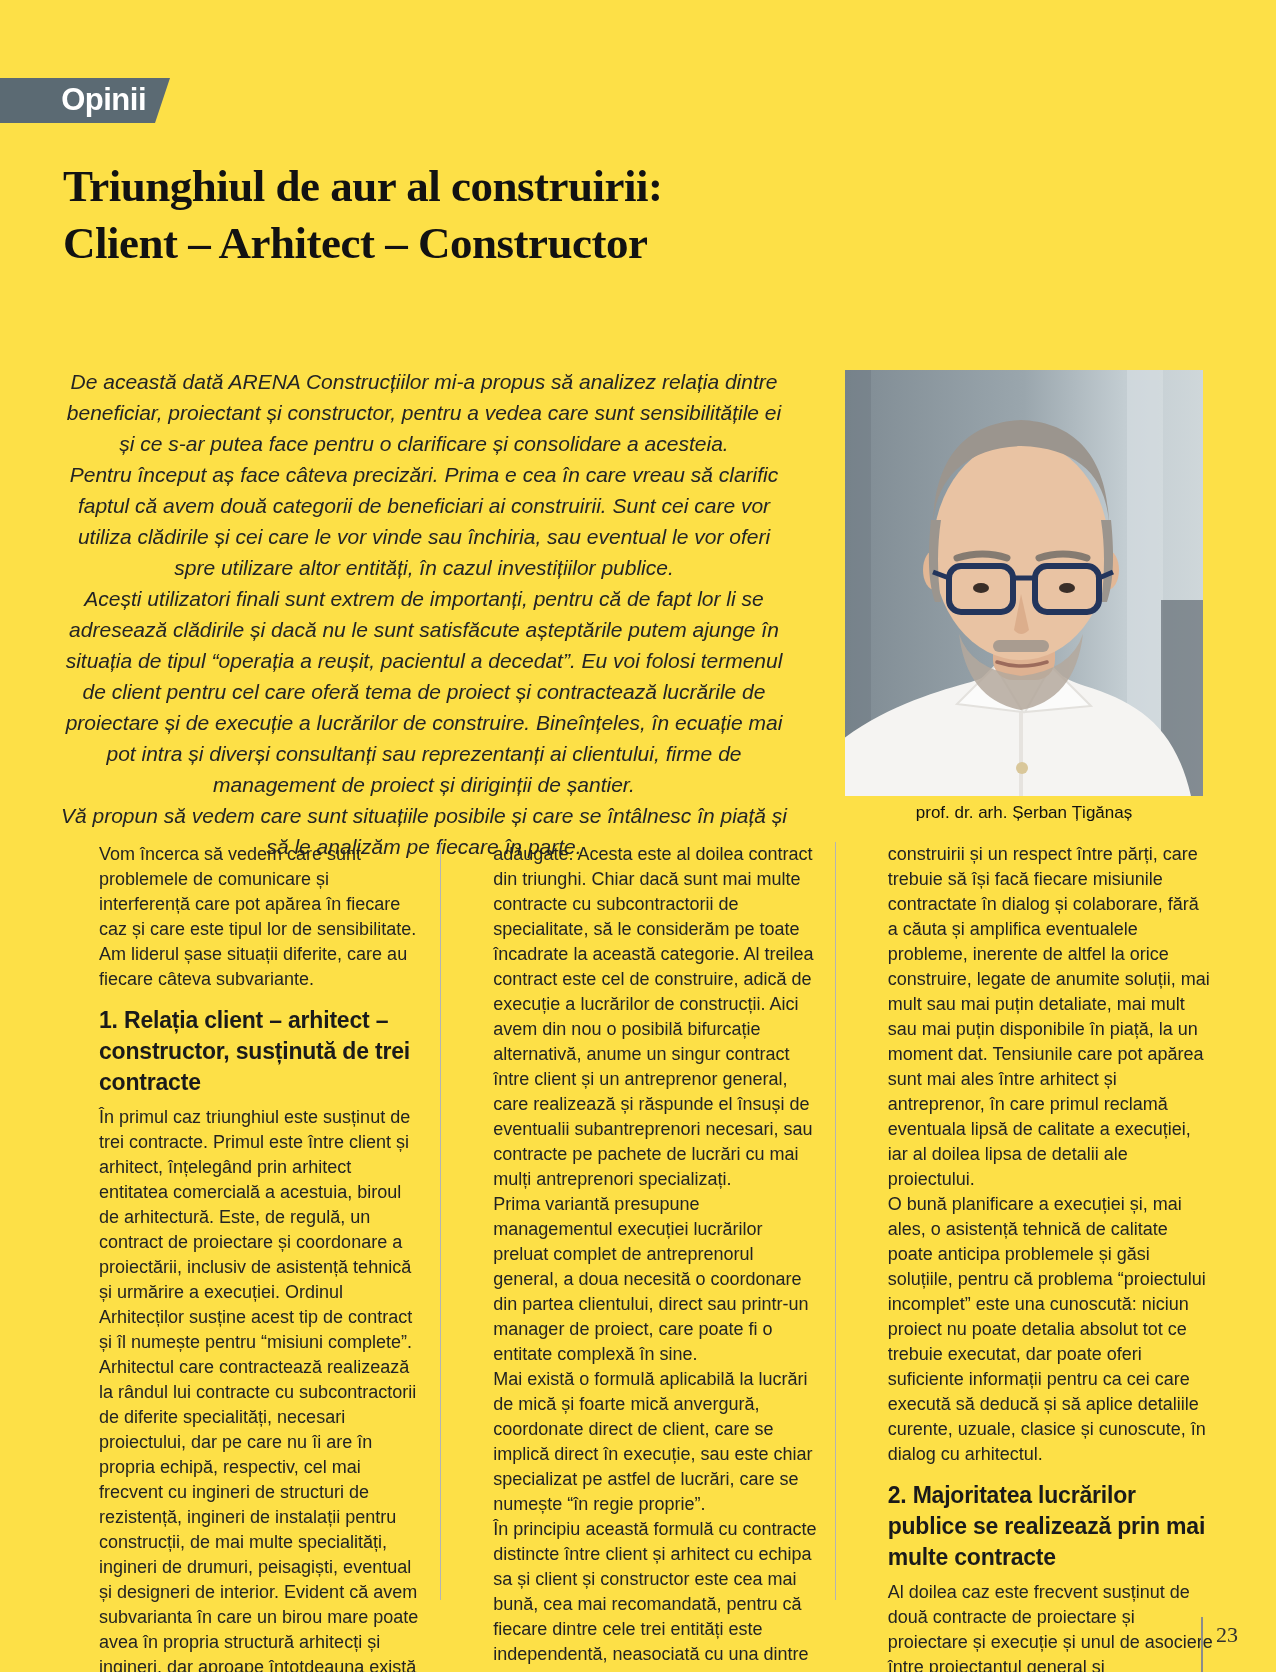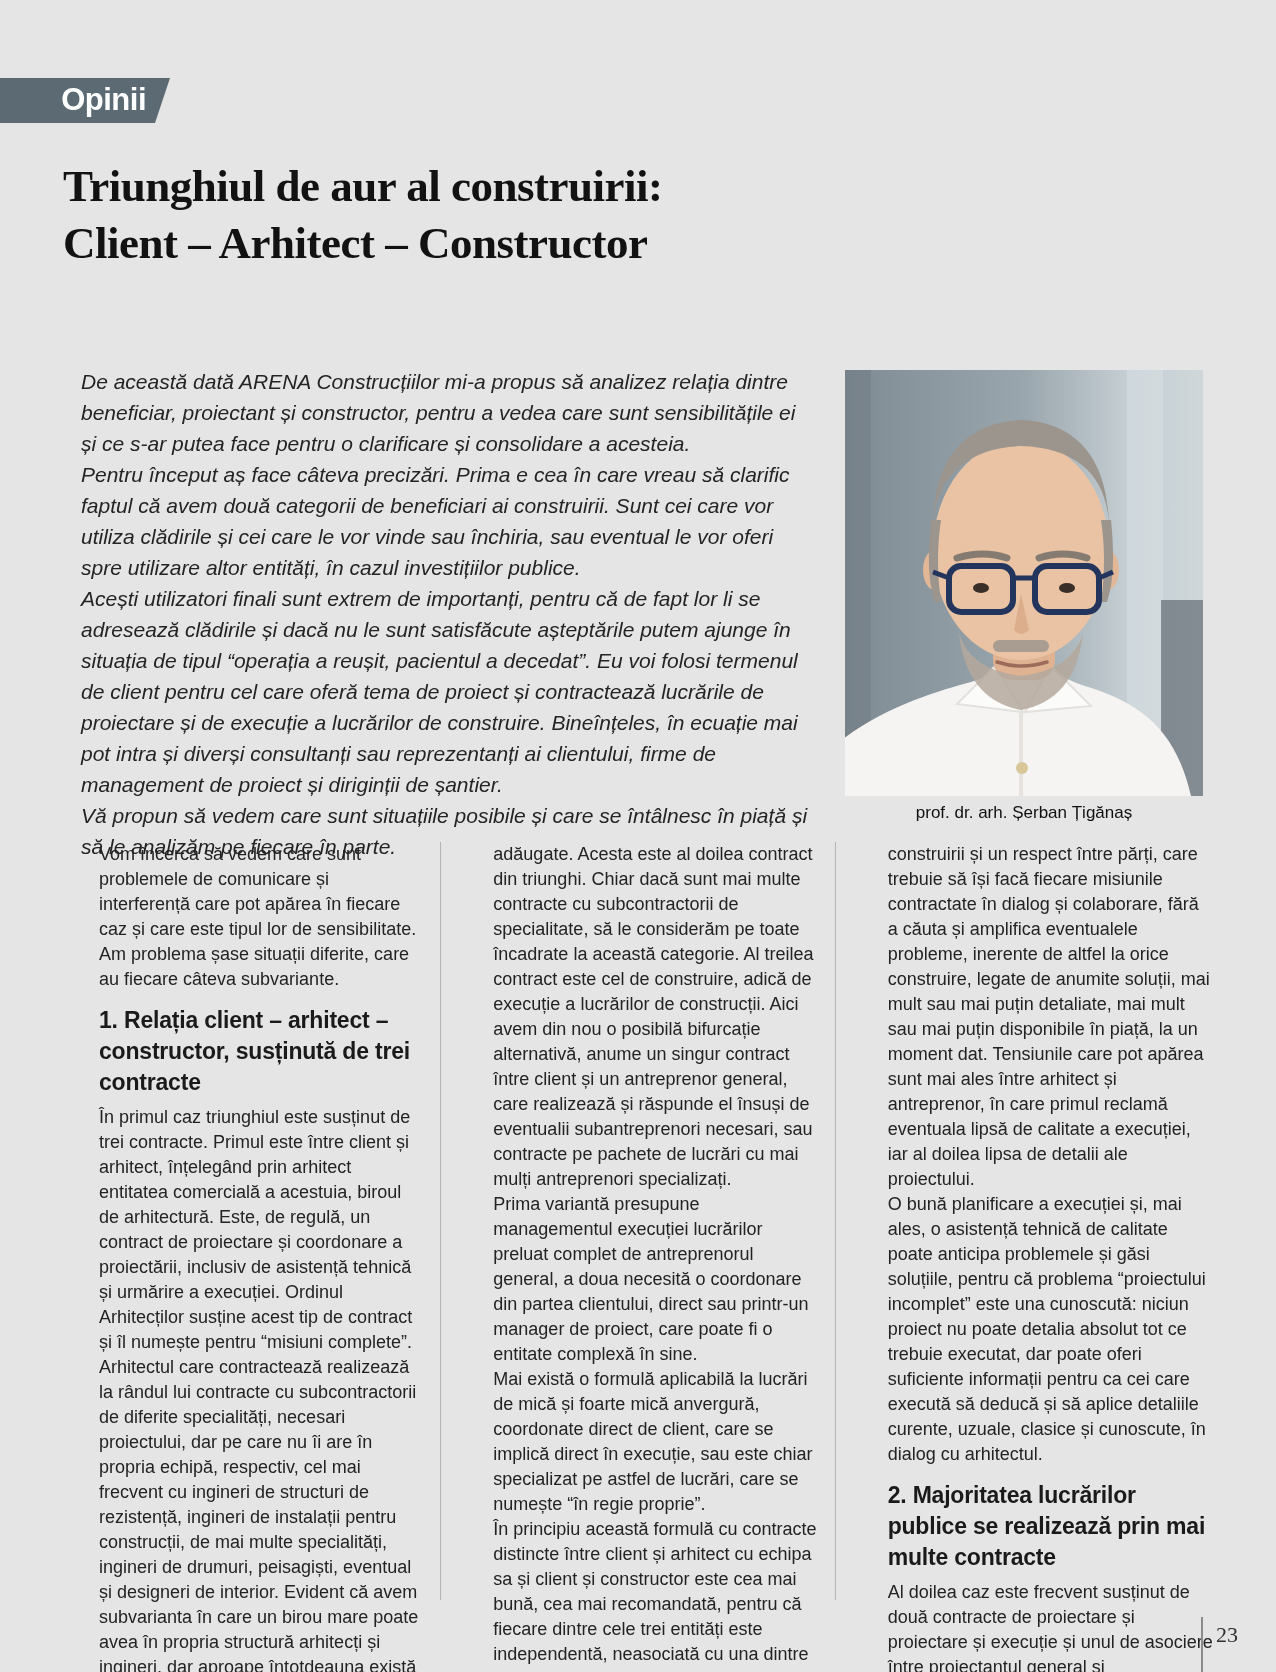--- a/index.html
+++ b/index.html
@@ -1,20 +1,20 @@
 <!DOCTYPE html>
 <html><head>
 <meta charset="utf-8">
 <style>
   html,body{margin:0;padding:0;background:#ffffff;}
   .page{
     position:relative;
     width:1276px;
     height:1672px;
-    background:#e5e5e5;
+    background:#fde047;
     overflow:hidden;
     font-family:"Liberation Sans",sans-serif;
     color:#1d1d1b;
   }
   
   .badge{
     position:absolute;
     left:0; top:78px;
     width:170px; height:45px;
     background:#5b6a73;
@@ -45,26 +45,27 @@
     position:absolute;
     left:63px; top:290px;
     font-family:"Liberation Serif",serif;
     font-style:italic;
     font-size:27px;
     color:#1d1d1b;
   }
   
   .intro{
     position:absolute;
-    left:81px; top:366px;
+    left:58px; top:366px;
     width:732px;
     font-style:italic;
     font-size:21px;
     line-height:31px;
     color:#242424;
+    text-align:center;
   }
   .intro p{margin:0;}
   
   .photo{
     position:absolute;
     left:845px; top:370px;
     width:358px; height:426px;
     margin:0;
     overflow:hidden;
   }
@@ -195,21 +196,21 @@
 
       <path d="M 152 292 Q 176 300 202 292" stroke="#9c6b5c" stroke-width="3.5" fill="none" stroke-linecap="round"></path>
     </svg>
   </figure>
 
   <div class="caption">prof. dr. arh. Șerban Țigănaș</div>
 
   <div class="columns">
     <div class="col">
         <p class="col-p">Vom încerca să vedem care sunt problemele de comunicare și interferență care pot apărea în fiecare caz și care este tipul lor de sensibilitate.</p>
-        <p class="col-p">Am problema șase situații diferite, care au fiecare câteva subvariante.</p>
+        <p class="col-p">Am liderul șase situații diferite, care au fiecare câteva subvariante.</p>
         <h3 class="col-heading">1. Relația client – arhitect – constructor, susținută de trei contracte</h3>
         <p class="col-p">În primul caz triunghiul este susținut de trei contracte. Primul este între client și arhitect, înțelegând prin arhitect entitatea comercială a acestuia, biroul de arhitectură. Este, de regulă, un contract de proiectare și coordonare a proiectării, inclusiv de asistență tehnică și urmărire a execuției. Ordinul Arhitecților susține acest tip de contract și îl numește pentru “misiuni complete”.</p>
         <p class="col-p">Arhitectul care contractează realizează la rândul lui contracte cu subcontractorii de diferite specialități, necesari proiectului, dar pe care nu îi are în propria echipă, respectiv, cel mai frecvent cu ingineri de structuri de rezistență, ingineri de instalații pentru construcții, de mai multe specialități, ingineri de drumuri, peisagiști, eventual și designeri de interior. Evident că avem subvarianta în care un birou mare poate avea în propria structură arhitecți și ingineri, dar aproape întotdeauna există una sau mai multe specialități care trebuie</p>
       </div>
     <div class="vrule"></div>
     <div class="col">
         <p class="col-p">adăugate. Acesta este al doilea contract din triunghi. Chiar dacă sunt mai multe contracte cu subcontractorii de specialitate, să le considerăm pe toate încadrate la această categorie. Al treilea contract este cel de construire, adică de execuție a lucrărilor de construcții. Aici avem din nou o posibilă bifurcație alternativă, anume un singur contract între client și un antreprenor general, care realizează și răspunde el însuși de eventualii subantreprenori necesari, sau contracte pe pachete de lucrări cu mai mulți antreprenori specializați.</p>
         <p class="col-p">Prima variantă presupune managementul execuției lucrărilor preluat complet de antreprenorul general, a doua necesită o coordonare din partea clientului, direct sau printr-un manager de proiect, care poate fi o entitate complexă în sine.</p>
         <p class="col-p">Mai există o formulă aplicabilă la lucrări de mică și foarte mică anvergură, coordonate direct de client, care se implică direct în execuție, sau este chiar specializat pe astfel de lucrări, care se numește “în regie proprie”.</p>
         <p class="col-p">În principiu această formulă cu contracte distincte între client și arhitect cu echipa sa și client și constructor este cea mai bună, cea mai recomandată, pentru că fiecare dintre cele trei entități este independentă, neasociată cu una dintre celelalte, sau subordonată ca parte într-una dintre celelalte.</p>

